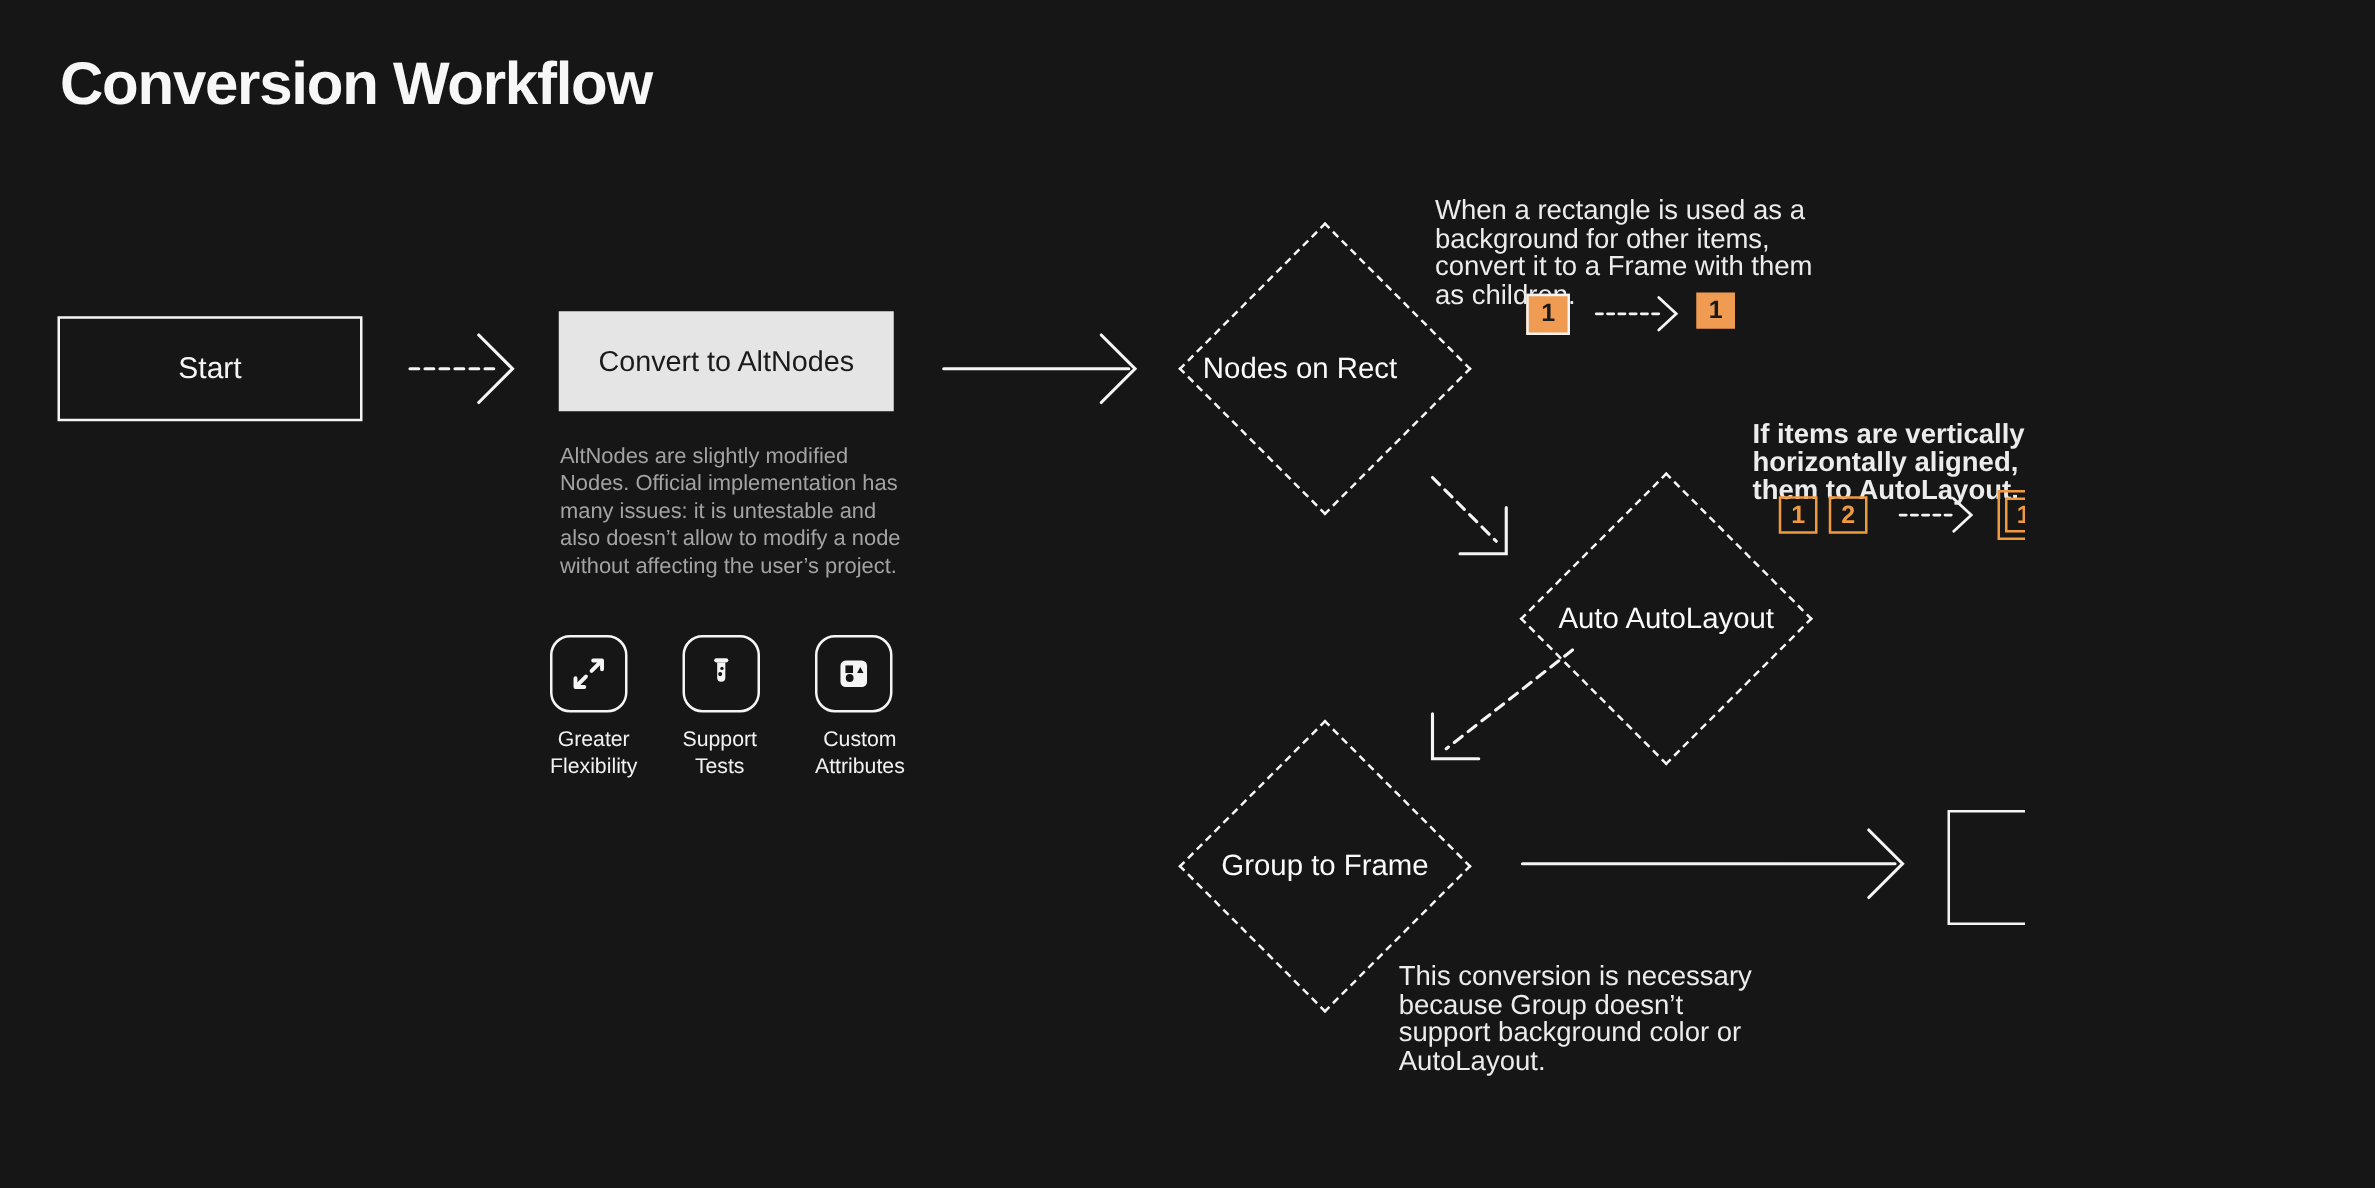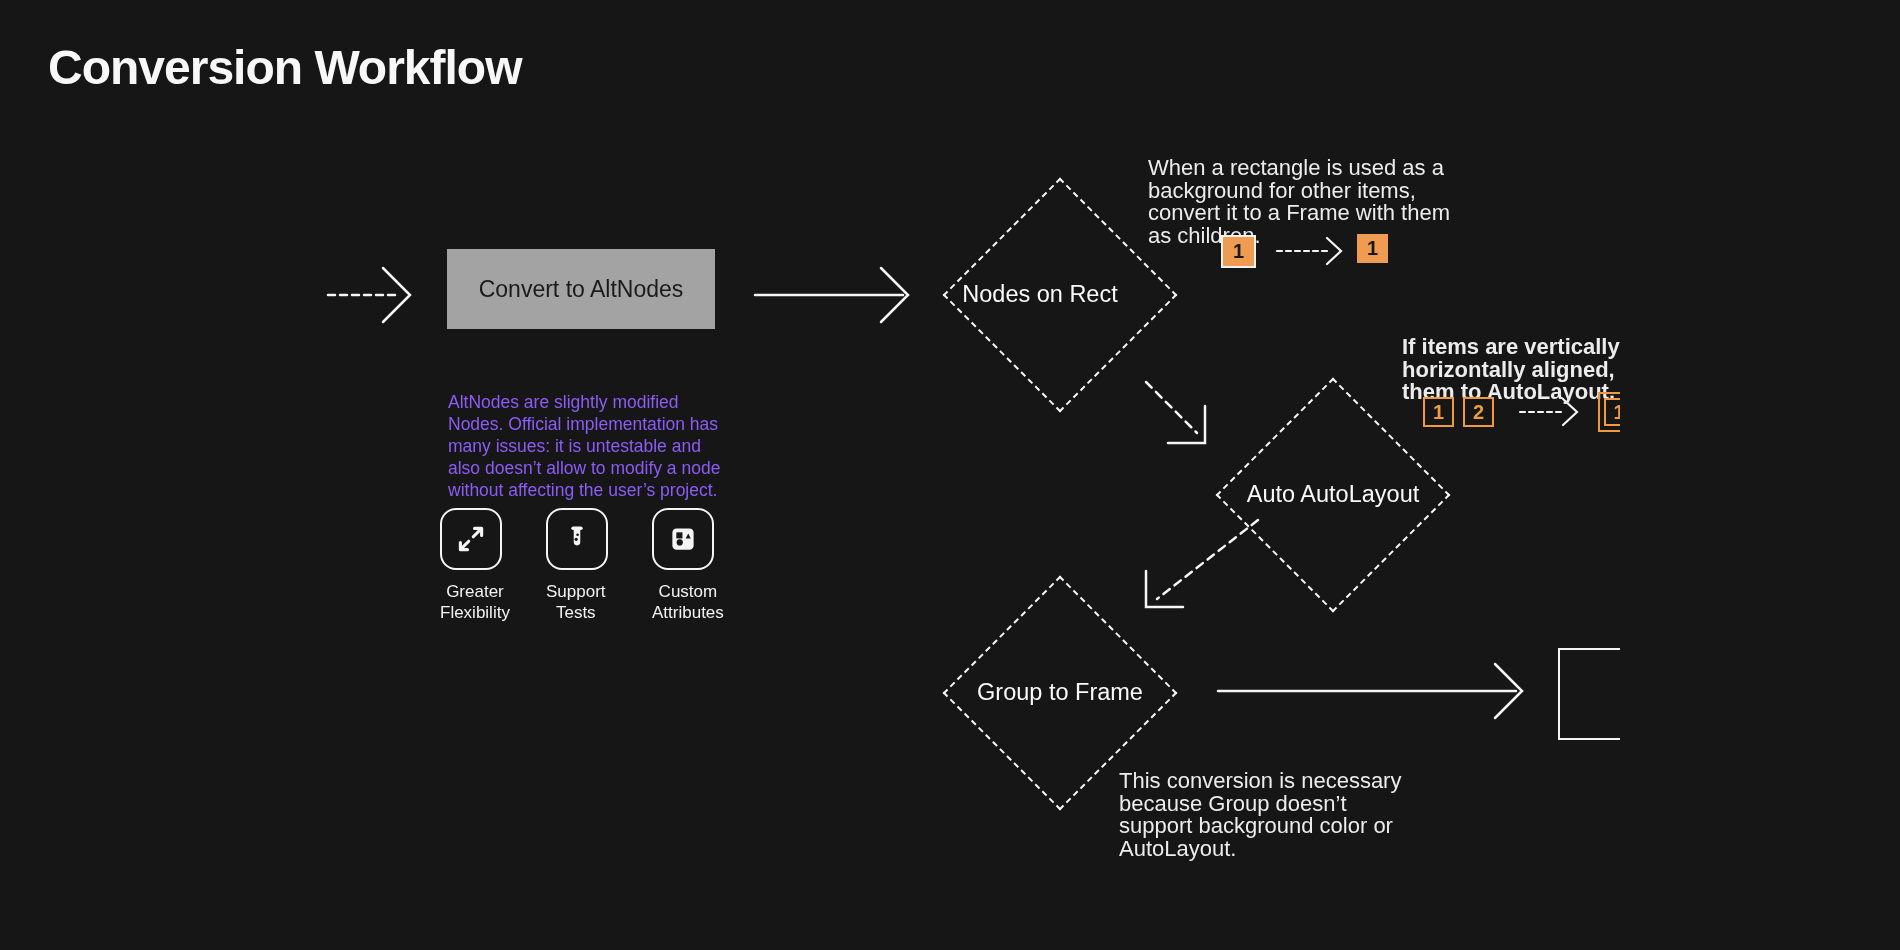--- a/index.html
+++ b/index.html
@@ -36,36 +36,35 @@
     color: #f5f5f5;
     box-sizing: border-box;
     background: #161616;
   }
   .start-node { left: 46px;  top: 253px; width: 244px; height: 84px; }
   .end-node   { left: 1558px; top: 648px; width: 240px; height: 92px; padding-left: 32px; }
 
   .orange-node {
     position: absolute;
     left: 447px; top: 249px; width: 268px; height: 80px;
-    background: #a3a3a3;
+    background: #e5e5e5;
     color: #1b1b1b;
     display: flex;
     align-items: center;
     justify-content: center;
     font-size: 23px;
     font-weight: 500;
   }
 
   .description {
     position: absolute;
     left: 448px; top: 353px; width: 274px;
     font-size: 17.5px;
     line-height: 22px;
-    color: #8b5cf6;
-    margin-top: 38px;
+    color: #a3a3a3;
   }
 
   .feature-row {
     position: absolute;
     left: 440px; top: 508px;
     display: flex;
     gap: 10px;
   }
   .feature {
     width: 96px;
@@ -205,20 +204,23 @@
     <g stroke="#f5f5f5" stroke-width="2.2" fill="none" stroke-linecap="round">
       <line x1="1277" y1="251" x2="1328" y2="251" stroke-dasharray="5 4"></line>
       <polyline points="1327,238 1341,251 1327,264"></polyline>
     </g>
     <g stroke="#f5f5f5" stroke-width="2.2" fill="none" stroke-linecap="round">
       <line x1="1520" y1="412" x2="1564" y2="412" stroke-dasharray="5 4"></line>
       <polyline points="1563,399 1577,412 1563,425"></polyline>
     </g>
   </svg>
 
+  <div class="rect-node start-node">
+    <span>Start</span>
+  </div>
 
   <div class="orange-node">
     <span>Convert to AltNodes</span>
   </div>
 
   <div class="description">AltNodes are slightly modified Nodes. Official implementation has many issues: it is untestable and also doesn’t allow to modify a node without affecting the user’s project.</div>
 
   <div class="feature-row">
     <div class="feature">
       <div class="feature-icon-box">

